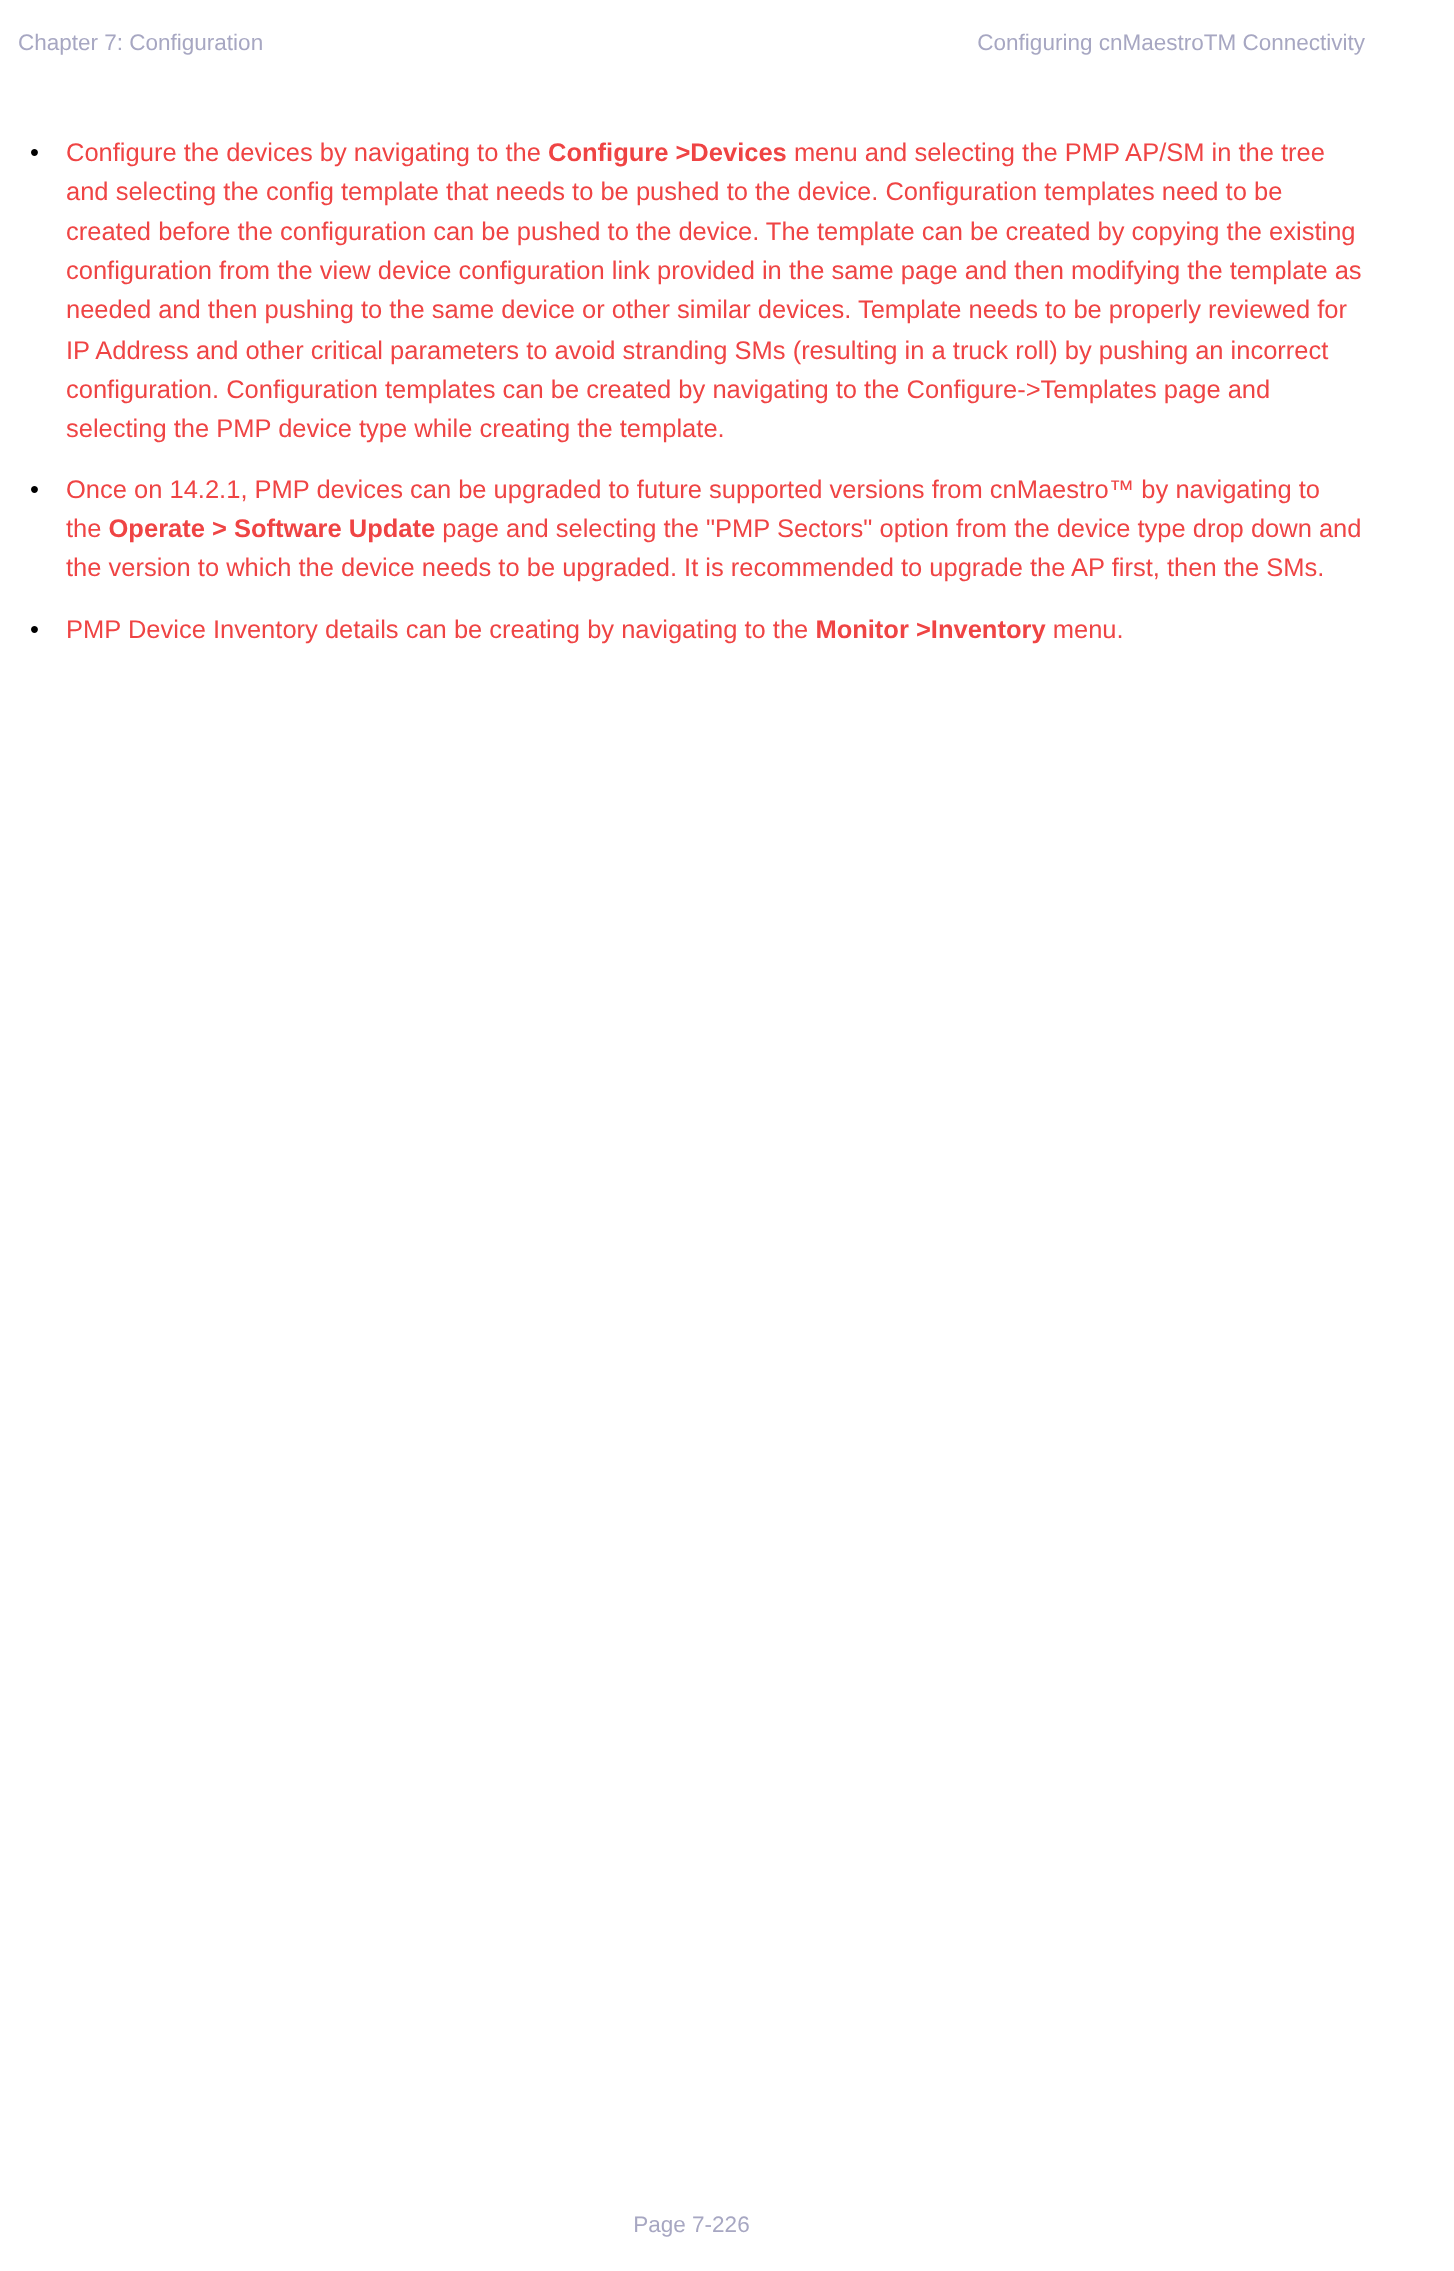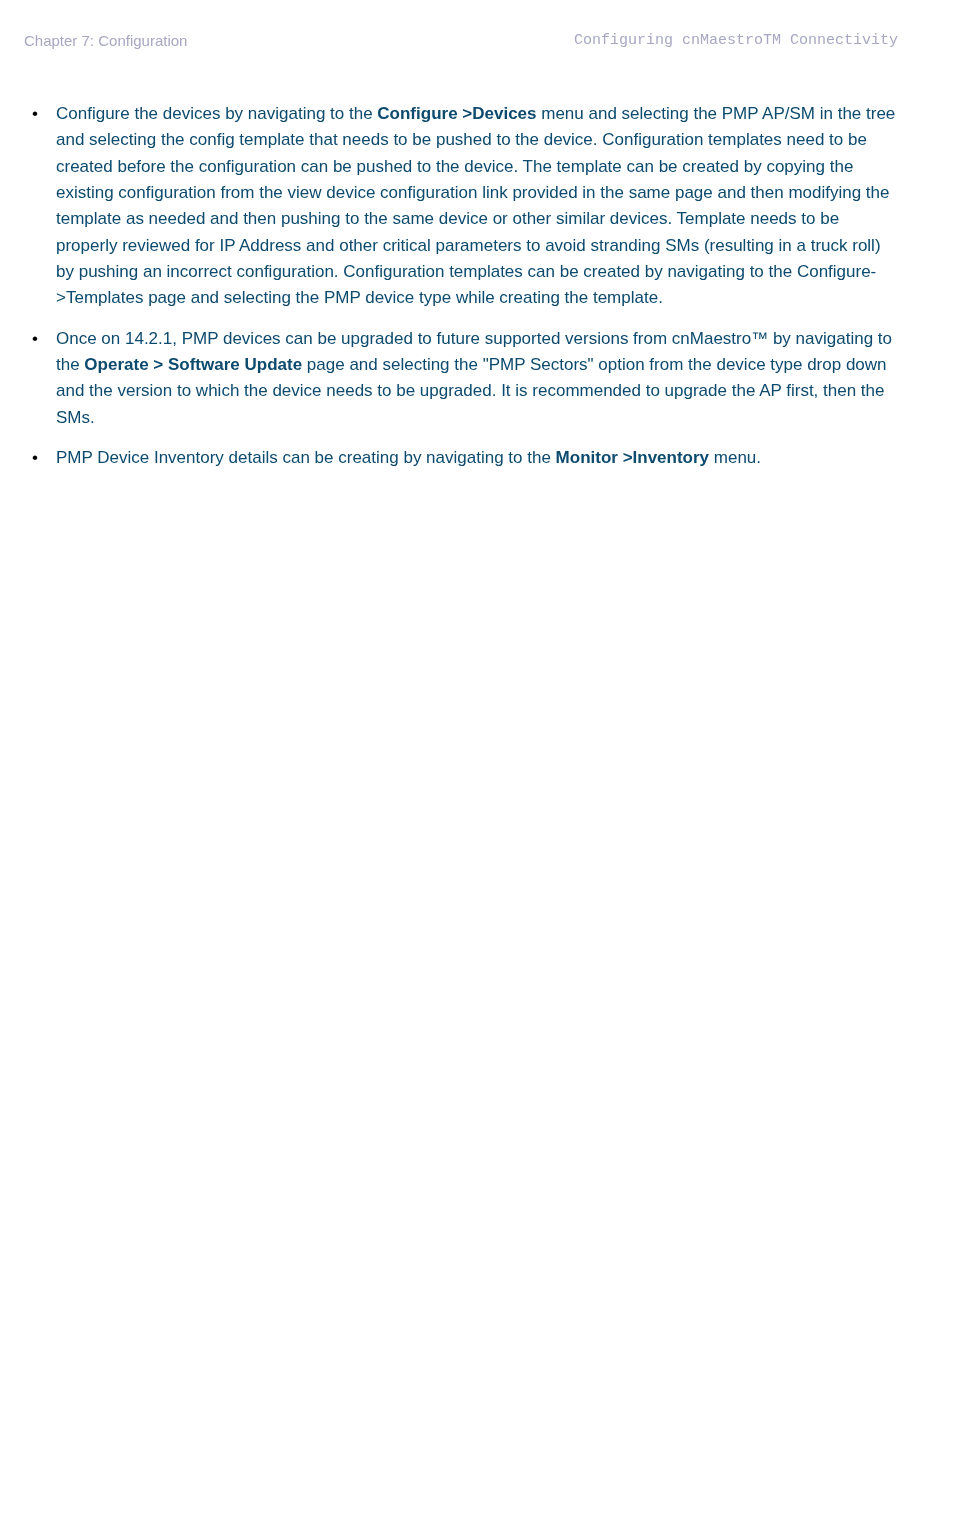--- a/index.html
+++ b/index.html
@@ -7,52 +7,51 @@
     width: 969px;
     height: 1514px;
     font-family: Arial, Helvetica, sans-serif;
     background: #ffffff;
     color: #000000;
     position: relative;
   }
   .page {
     width: 922px;
     height: 1514px;
-    padding: 16px;
+    padding: 4px;
     position: relative;
   }
   .header {
     display: flex;
     justify-content: space-between;
     padding: 16px 8px 0 8px;
     font-size: 15px;
     color: #a7a7c2;
   }
   .header-left {
     text-align: left;
   }
   .header-right {
     text-align: center;
-    font-family: Liberation Mono, monospace;
   }
   .content {
     padding: 52px 10px 0 10px;
   }
   ul.bullets {
     list-style: none;
     padding: 0;
     margin: 0;
   }
   ul.bullets > li {
     position: relative;
     padding-left: 30px;
     margin-bottom: 14px;
     font-size: 17px;
     line-height: 1.55;
-    color: #0c4a6e;
+    color: #ef4444;
   }
   ul.bullets > li::before {
     content: "•";
     position: absolute;
     left: 6px;
     top: 0;
     font-size: 17px;
     color: #000;
   }
   .b { font-weight: bold; }
@@ -87,14 +86,15 @@
         <span>Once on 14.2.1, PMP devices can be upgraded to future supported versions from cnMaestro™ by navigating to the </span><span class="b">Operate &gt; Software Update</span><span> page and selecting the "PMP Sectors" option from the device type drop down and the version to which the device needs to be upgraded. It is recommended to upgrade the AP first, then the SMs.</span><span class="b"></span><span></span>
       </li>
 
       <li>
         <span>PMP Device Inventory details can be creating by navigating to the </span><span class="b">Monitor &gt;Inventory</span><span> menu.</span><span class="b"></span><span></span>
       </li>
 
     </ul>
   </div>
 
+  <div class="footer">Page 7-226</div>
 
 </div>
 
 </body></html>

